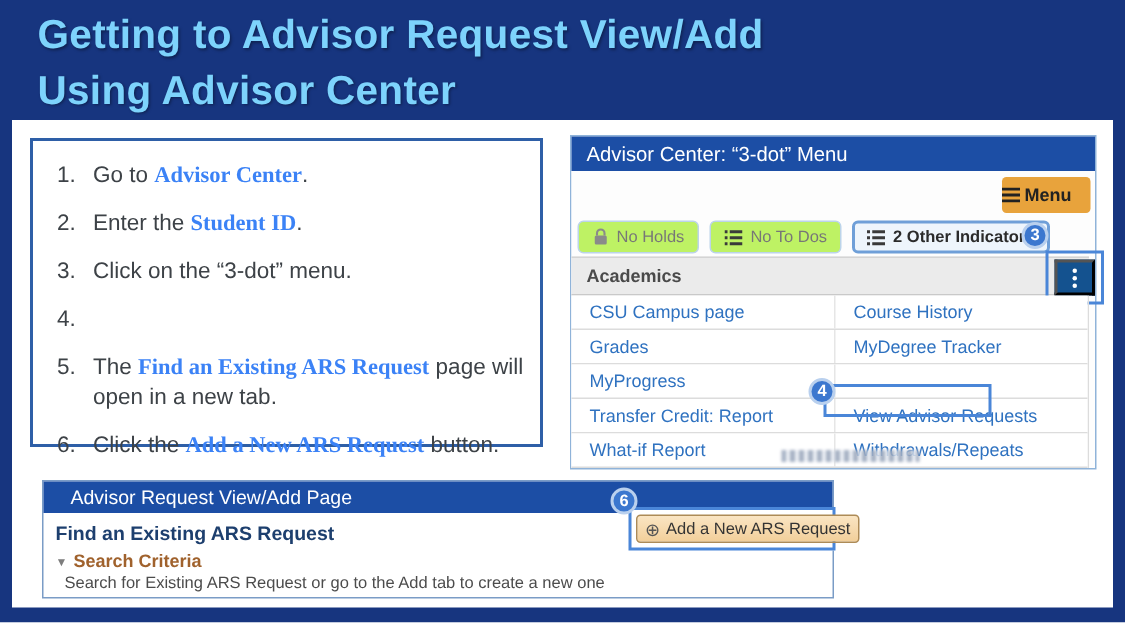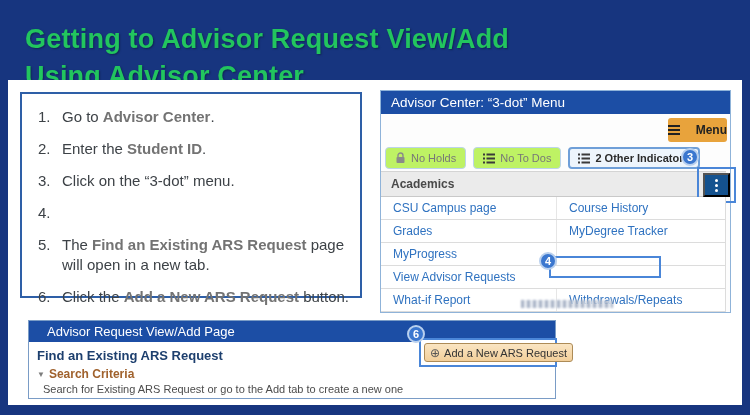--- a/index.html
+++ b/index.html
@@ -1,32 +1,32 @@
 <!DOCTYPE html>
 <html style="--slide-bg: #17357F; --panel-header-bg: #1C4EA5; --callout: #4A86D8; --menu-button-bg: #E8A33C; --link: #2F72C0; --search-criteria: #A0622D; --add-button-bg: #F7DCAE;"><head>
 <meta charset="utf-8">
 <style>
   * { margin:0; padding:0; box-sizing:border-box; }
   body { font-family:"Liberation Sans", sans-serif; }
   .slide { position:relative; width:750px; height:415px; background:var(--slide-bg,#17357F); overflow:hidden; }
-  .slide-title { position:absolute; left:25px; top:5px; color:#22c55e; font-size:27px; font-weight:bold; line-height:37px; letter-spacing:.2px; text-shadow:1px 1px 2px rgba(0,0,0,.35);margin-top:16px; }
+  .slide-title { position:absolute; left:25px; top:5px; color:#7dd3fc; font-size:27px; font-weight:bold; line-height:37px; letter-spacing:.2px; text-shadow:1px 1px 2px rgba(0,0,0,.35); }
   .content { position:absolute; left:8px; top:80px; width:734px; height:325px; background:#ffffff; }
 
   
   .instructions { position:absolute; left:12px; top:12px; width:342px; height:206px; background:#fff; border:2px solid #2e5fa7; }
   .steps { list-style:none; padding:13px 8px 0 16px; }
   .step { display:flex; font-size:15px; color:#3d4247; line-height:20px; margin-bottom:12px; }
   .step .num { width:24px; flex:0 0 24px; }
-  .step b { color:#737373; }
+  .step b { color:#3b82f6;font-family:Liberation Serif, serif; }
 
   
   .ac-panel { position:absolute; left:372px; top:10px; width:351px; height:223px; border:1px solid #8fb3d9; background:#fff; }
   .ac-header { height:23px; background:var(--panel-header-bg,#1C4EA5); color:#fff; font-size:13.5px; line-height:23px; padding-left:10px; }
   .ac-body { position:absolute; left:0; top:23px; right:0; bottom:0; background:#fdfdfd; }
-  .menu-btn { position:absolute; left:287px; top:4px; width:59px; height:24px; background:var(--menu-button-bg,#E8A33C); border:none; border-radius:3px; display:flex; align-items:center; justify-content:space-between; gap:3px; font-size:12px; font-weight:bold; color:#222; cursor:pointer; }
+  .menu-btn { position:absolute; left:287px; top:4px; width:59px; height:24px; background:var(--menu-button-bg,#E8A33C); border:none; border-radius:3px; display:flex; align-items:center; justify-content:flex-start; gap:3px; font-size:12px; font-weight:bold; color:#222; cursor:pointer; }
   .ind-row { position:absolute; left:4px; top:33px; display:flex; gap:7px; }
   .ind-btn { height:22px; display:inline-flex; align-items:center; gap:5px; padding:0 9px; background:#bef264; border:1px solid #bcd4ea; border-radius:4px; font-size:11px; color:#777; cursor:pointer; }
   .ind-btn.active { border:2px solid #6f9fd8; background:#eef5fc; color:#2b2b2b; font-weight:bold; padding:0 8px; }
   .academics-bar { position:absolute; left:0; top:57px; width:345px; height:26px; background:#ebebeb; border-top:1px solid #d4d4d4; border-bottom:1px solid #c9c9c9; font-size:12px; font-weight:bold; color:#4a4a4a; line-height:24px; padding-left:10px; }
   .dots-callout { position:absolute; left:316px; top:53px; width:39px; height:36px; border:2px solid var(--callout,#4A86D8); }
   .dots-btn { position:absolute; left:322px; top:59px; width:27px; height:24px; background:#14528F; display:flex; flex-direction:column; align-items:center; justify-content:center; gap:2px; cursor:pointer; }
   .dots-btn i { width:3px; height:3px; border-radius:50%; background:#fff; }
   .menu-table { position:absolute; left:0; top:83px; width:345px; border-right:1px solid #dcdcdc; }
   .menu-row { display:flex; height:23px; border-bottom:1px solid #dcdcdc; background:#fff; }
   .menu-cell { line-height:22px; font-size:12px; padding-left:12px; overflow:hidden; white-space:nowrap; }
@@ -173,20 +173,21 @@
   <div class="menu-row">
     <div class="menu-cell lft"><a>Grades</a></div>
     <div class="menu-cell rgt"><a>MyDegree Tracker</a></div>
   </div>
 
   <div class="menu-row">
     <div class="menu-cell lft"><a>MyProgress</a></div>
   </div>
 
   <div class="menu-row">
+    <div class="menu-cell lft"><a>Transfer Credit: Report</a></div>
     <div class="menu-cell rgt"><a>View Advisor Requests</a></div>
   </div>
 
   <div class="menu-row">
     <div class="menu-cell lft"><a>What-if Report</a></div>
     <div class="menu-cell rgt"><a>Withdrawals/Repeats</a></div>
   </div>
 </div>
 
         <div class="link-callout"></div>

